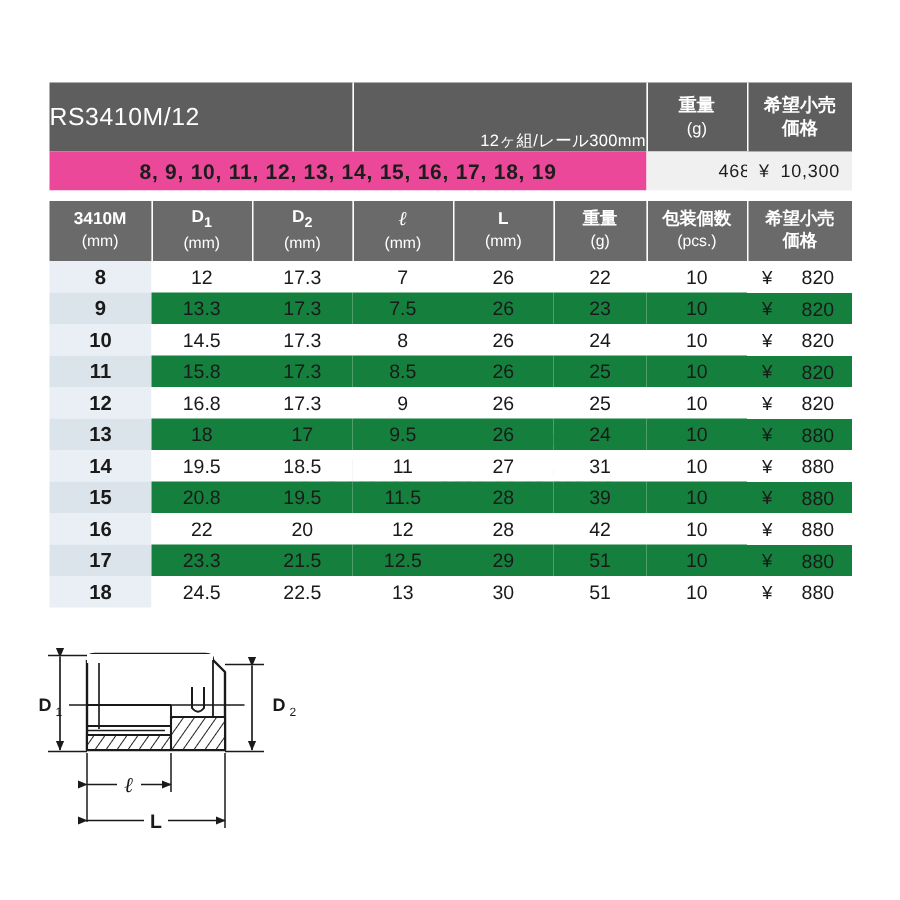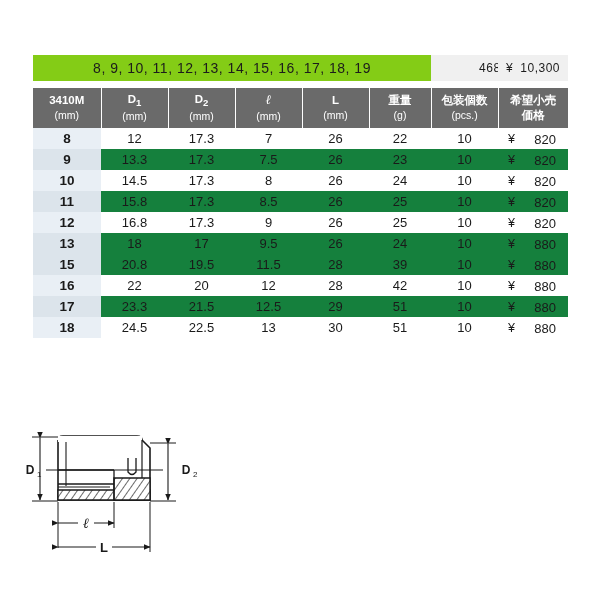--- a/index.html
+++ b/index.html
@@ -52,21 +52,21 @@
     letter-spacing:.2px;
   }
   .hdr2{
     height:46px;vertical-align:middle;text-align:center;
     font-size:12px;line-height:1.25;font-weight:bold;
   }
   .hdr2 .sub{font-weight:normal;font-size:11px;}
 
   .sizes-row td{
     height:26px;vertical-align:middle;
-    background:#84cc16;font-size:14px;font-weight:normal;color:#1c1c1c;
+    background:#ec4899;font-size:14px;font-weight:bold;color:#1c1c1c;
     text-align:center;letter-spacing:.5px;
   }
   .sizes-row td.num{background:#f0f0f0;font-weight:normal;font-size:12px;padding-left:48px;}
   .sizes-row td.price{background:#f0f0f0;font-weight:normal;font-size:12px;text-align:center;}
 
   .gap-row td{height:7px;background:#ffffff;border:none;}
 
   .colhdr td{
     height:40px;vertical-align:middle;text-align:center;
     background:#6a6a6a;color:#fff;font-size:11.5px;line-height:1.3;
@@ -127,20 +127,32 @@
           <col style="width:67px">
           <col style="width:67px">
         <col style="width:67px">
           <col style="width:67px">
           <col style="width:62px">
         <col style="width:67px">
           <col style="width:70px">
       </colgroup>
       <tbody>
 
+        <tr>
+          <td class="hdr-dark title-cell" colspan="3">RS3410M/12</td>
+          <td class="hdr-dark setdesc-cell" colspan="3">12ヶ組/レール300mm</td>
+          <td class="hdr-dark hdr2">
+            <span>重量</span><br>
+            <span class="sub">(g)</span>
+          </td>
+          <td class="hdr-dark hdr2 last">
+            <span>希望小売</span><br>
+            <span>価格</span>
+          </td>
+        </tr>
 
         <tr class="sizes-row">
           <td colspan="6">8, 9, 10, 11, 12, 13, 14, 15, 16, 17, 18, 19</td>
           <td class="num">468</td>
           <td class="price prhead">
             <span class="yen">¥</span>
             <span class="amt">10,300</span>
           </td>
         </tr>
 
@@ -250,20 +262,33 @@
               <span class="amt">820</span>
             </td>
           </tr>
           <tr class="d d1">
             <td class="k">13</td>
             <td>18</td>
             <td>17</td>
             <td>9.5</td>
             <td>26</td>
             <td>24</td>
+            <td>10</td>
+            <td class="pr">
+              <span class="yen">¥</span>
+              <span class="amt">880</span>
+            </td>
+          </tr>
+          <tr class="d d0">
+            <td class="k">14</td>
+            <td>19.5</td>
+            <td>18.5</td>
+            <td>11</td>
+            <td>27</td>
+            <td>31</td>
             <td>10</td>
             <td class="pr">
               <span class="yen">¥</span>
               <span class="amt">880</span>
             </td>
           </tr>
           <tr class="d d1">
             <td class="k">15</td>
             <td>20.8</td>
             <td>19.5</td>

